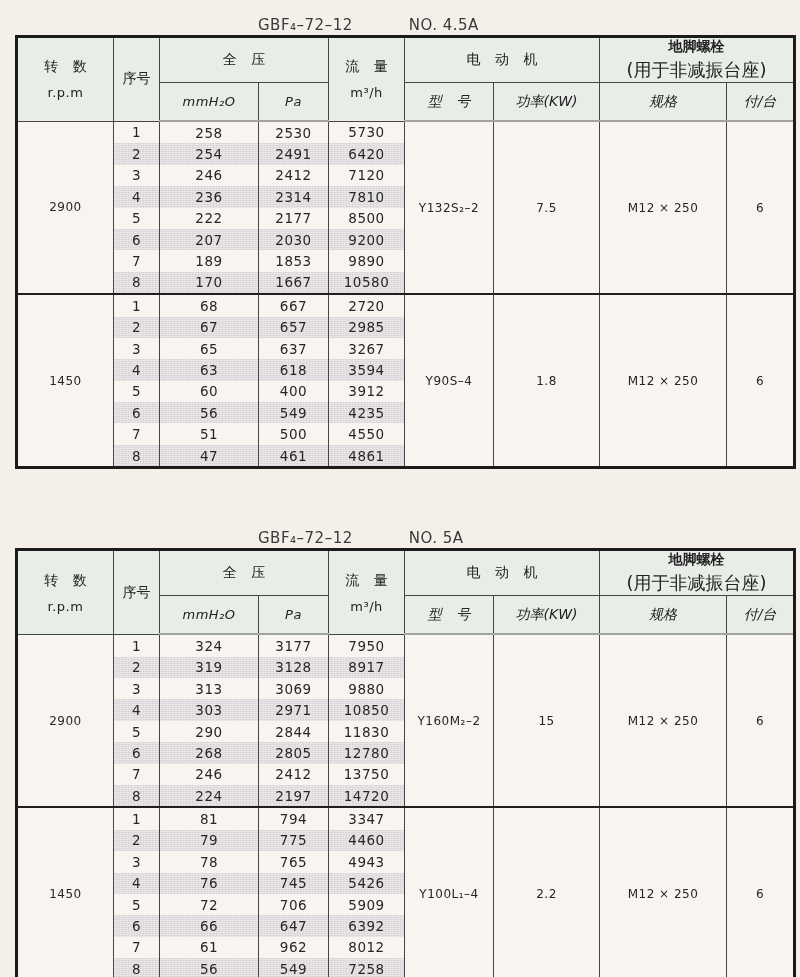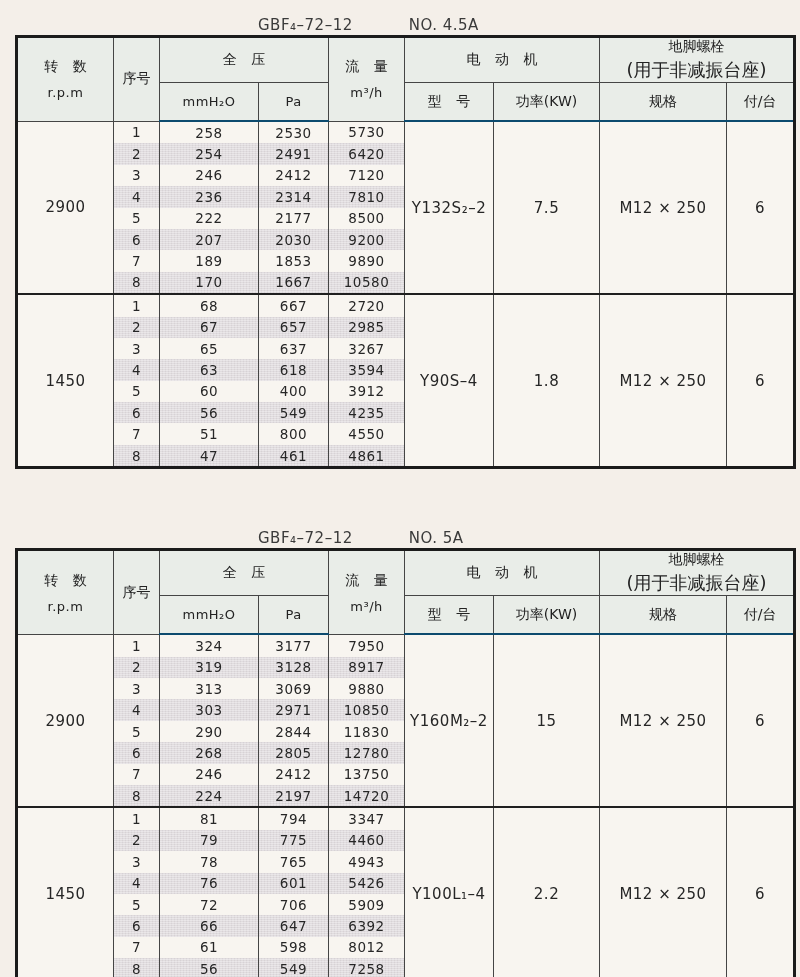--- a/index.html
+++ b/index.html
@@ -35,34 +35,34 @@
   col.c7 { width: 106px; } col.c8 { width: 127px; } col.c9 { width: 68px; }
 
   th, td {
     border: 1px solid #454545;
     padding: 0; margin: 0;
     text-align: center; vertical-align: middle;
     font-weight: normal;
   }
   thead th { background: #e9ede8; font-size: 14px; word-spacing: 10px; color: #222; }
   thead tr.h1 th { height: 40px; }
-  thead tr.h2 th { height: 37px; border-bottom: 2px solid #0c4a6e; }
+  thead tr.h2 th { height: 37px; border-bottom: 2px solid #a3a3a3; font-style: italic; }
   thead th.latin, thead .latin { font-size: 13px; word-spacing: 0; letter-spacing: 0.5px; }
   th.two-line { vertical-align: middle; }
   th.two-line .top { margin-bottom: 9px; }
-  th.bolt .l1 { margin-bottom: 2px; }
+  th.bolt .l1 { margin-bottom: 2px; font-weight: bold; }
   th.bolt .l2 { font-size: 18px; word-spacing: 0; }
 
   tbody td {
     border-top: 0; border-bottom: 0;
     height: 21.4px;
     font-size: 13.5px; letter-spacing: 0.5px;
     background: #f8f5f0;
   }
-  tbody td.merged { font-size: 15px; }
+  tbody td.merged { font-size: 12px; }
   tbody tr.alt td {
     background-color: #e4e0e2;
     background-image:
       repeating-linear-gradient(90deg, rgba(255,255,255,0.45) 0 1px, rgba(0,0,0,0) 1px 3px),
       repeating-linear-gradient(180deg, rgba(140,125,135,0.14) 0 1px, rgba(0,0,0,0) 1px 2px);
   }
   tbody tr.sec td { border-top: 2px solid #1f1f1f; }
 </style>
 </head>
 <body>
@@ -204,21 +204,21 @@
           </tr>
           <tr class="alt">
             <td>6</td>
             <td>56</td>
             <td>549</td>
             <td>4235</td>
           </tr>
           <tr>
             <td>7</td>
             <td>51</td>
-            <td>800</td>
+            <td>500</td>
             <td>4550</td>
           </tr>
           <tr class="alt">
             <td>8</td>
             <td>47</td>
             <td>461</td>
             <td>4861</td>
           </tr>
         </tbody>
     </table>
@@ -341,39 +341,39 @@
           </tr>
           <tr>
             <td>3</td>
             <td>78</td>
             <td>765</td>
             <td>4943</td>
           </tr>
           <tr class="alt">
             <td>4</td>
             <td>76</td>
-            <td>601</td>
+            <td>745</td>
             <td>5426</td>
           </tr>
           <tr>
             <td>5</td>
             <td>72</td>
             <td>706</td>
             <td>5909</td>
           </tr>
           <tr class="alt">
             <td>6</td>
             <td>66</td>
             <td>647</td>
             <td>6392</td>
           </tr>
           <tr>
             <td>7</td>
             <td>61</td>
-            <td>598</td>
+            <td>962</td>
             <td>8012</td>
           </tr>
           <tr class="alt">
             <td>8</td>
             <td>56</td>
             <td>549</td>
             <td>7258</td>
           </tr>
         </tbody>
     </table>

